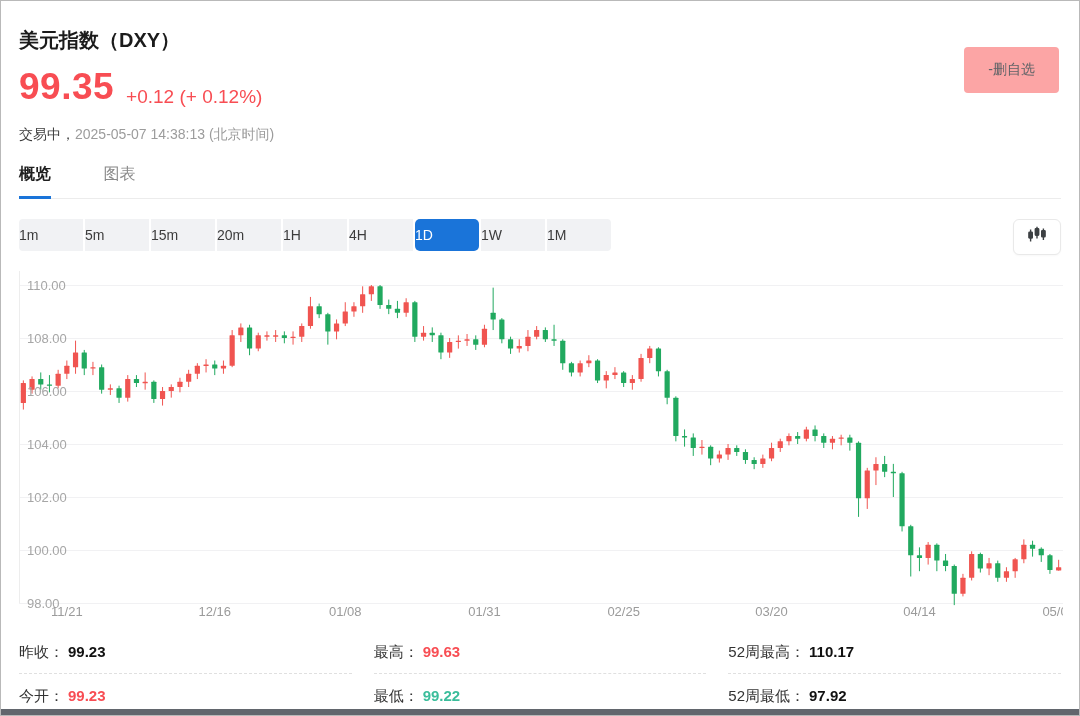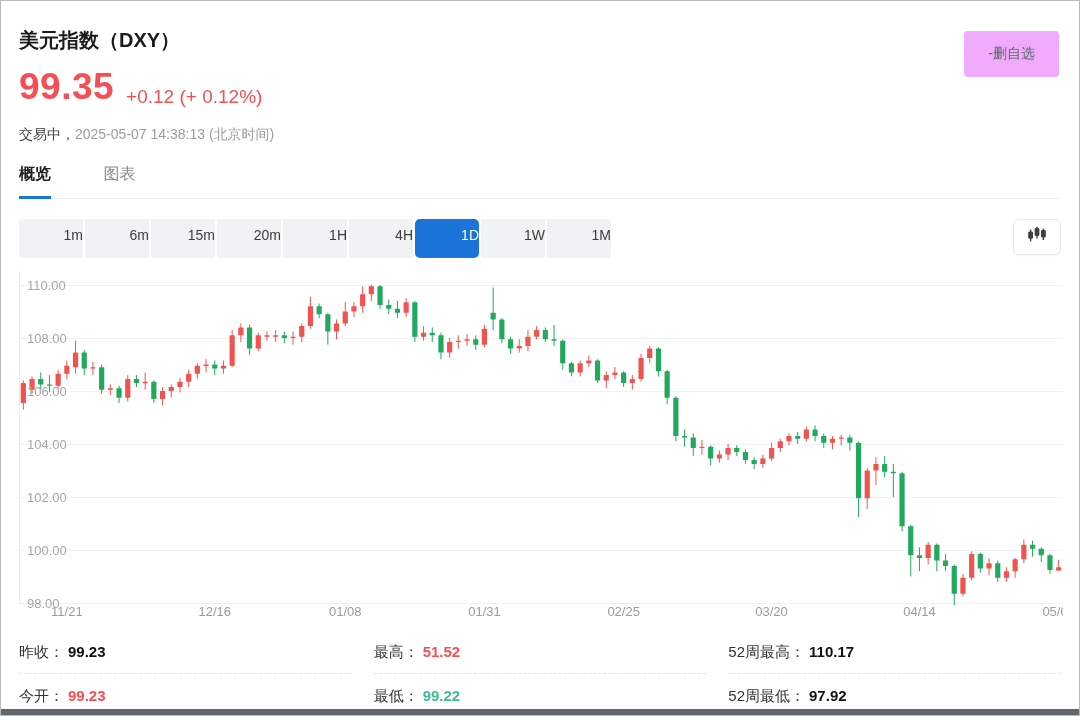--- a/index.html
+++ b/index.html
@@ -4,27 +4,27 @@
 <style>
   html,body{margin:0;padding:0;background:#fff;font-family:"Liberation Sans","DejaVu Sans",sans-serif;}
   .page{position:relative;width:1080px;height:716px;box-sizing:border-box;border:1px solid #b9b9b9;background:#fff;overflow:hidden;padding:26px 18px 0 18px;}
   .title{font-size:20px;font-weight:600;color:#1b1b1b;}
   .price-row{display:flex;align-items:flex-end;margin-top:12px;}
   .price{font-size:37px;font-weight:700;color:var(--text_red);letter-spacing:.5px;}
   .change{font-size:19px;color:var(--text_red);margin-left:12px;}
   .status-row{margin-top:18px;font-size:14px;}
   .status-prefix{color:#3d3d3d;}
   .status-time{color:#9c9c9c;}
-  .watch-btn{position:absolute;top:30px;right:20px;background:#f0abfc;border:none;border-radius:4px;padding:14px 24px;font-size:14px;color:#5f6367;cursor:pointer;font-family:inherit;}
+  .watch-btn{position:absolute;top:46px;right:20px;background:#fca5a5;border:none;border-radius:4px;padding:14px 24px;font-size:14px;color:#5f6367;cursor:pointer;font-family:inherit;}
   .tabs{margin-top:20px;border-bottom:1px solid #ececec;}
   .tab{display:inline-block;font-size:16px;color:#8a8a8a;padding-bottom:11px;margin-right:48px;cursor:pointer;}
   .tab.active{color:#1f1f1f;font-weight:700;border-bottom:3px solid var(--blue);margin-bottom:-1px;}
   .toolbar{position:relative;margin-top:20px;height:34px;}
   .period-bar{display:flex;gap:2px;width:fit-content;}
-  .seg{width:64px;height:39px;line-height:32px;text-align:right;background:#f1f2f4;font-size:14px;color:#3c3c3c;cursor:pointer;}
+  .seg{width:64px;height:32px;line-height:32px;text-align:left;background:#f1f2f4;font-size:14px;color:#3c3c3c;cursor:pointer;}
   .seg:first-child{border-radius:4px 0 0 4px;}
   .seg:last-child{border-radius:0 4px 4px 0;}
   .seg.active{background:var(--blue);color:#ffffff;border-radius:5px;}
   .charttype-btn{position:absolute;right:0;top:0;width:46px;height:34px;background:#fff;border:1px solid #e9e9e9;border-radius:6px;display:flex;align-items:center;justify-content:center;cursor:pointer;box-shadow:0 1px 2px rgba(0,0,0,.03);}
   .chart-wrap{margin-top:10px;}
   .chart-wrap svg{display:block;}
   .chart-wrap text{font-family:"Liberation Sans","DejaVu Sans",sans-serif;}
   .stats{display:flex;gap:22px;margin-top:7px;}
   .stat-col{flex:1 1 0;}
   .stat-row{height:43px;line-height:43px;border-bottom:1px dashed #e0e0e0;font-size:15px;}
@@ -54,21 +54,21 @@
   </div>
 
   <div class="tabs">
     <span class="tab active">概览</span>
     <span class="tab">图表</span>
   </div>
 
   <div class="toolbar">
     <div class="period-bar" id="period-bar">
         <div class="seg">1m</div>
-        <div class="seg">6m</div>
+        <div class="seg">5m</div>
         <div class="seg">15m</div>
         <div class="seg">20m</div>
         <div class="seg">1H</div>
         <div class="seg">4H</div>
         <div class="seg active">1D</div>
         <div class="seg">1W</div>
         <div class="seg">1M</div>
       </div>
     <div class="charttype-btn">
       <span>
@@ -353,21 +353,21 @@
         <text x="1039.6499999999999" y="353" fill="#9b9b9b" font-size="13" text-anchor="middle">05/07</text>
       </svg>
   </div>
 
   <div class="stats" id="stats">
       <div class="stat-col">
         <div class="stat-row"><span class="stat-label">昨收：</span><span class="stat-value tone-default">99.23</span></div>
         <div class="stat-row"><span class="stat-label">今开：</span><span class="stat-value tone-up">99.23</span></div>
       </div>
       <div class="stat-col">
-        <div class="stat-row"><span class="stat-label">最高：</span><span class="stat-value tone-up">51.52</span></div>
+        <div class="stat-row"><span class="stat-label">最高：</span><span class="stat-value tone-up">99.63</span></div>
         <div class="stat-row"><span class="stat-label">最低：</span><span class="stat-value tone-down">99.22</span></div>
       </div>
       <div class="stat-col">
         <div class="stat-row"><span class="stat-label">52周最高：</span><span class="stat-value tone-default">110.17</span></div>
         <div class="stat-row"><span class="stat-label">52周最低：</span><span class="stat-value tone-default">97.92</span></div>
       </div>
     </div>
 
   <div class="bottom-bar"></div>
 </div>

